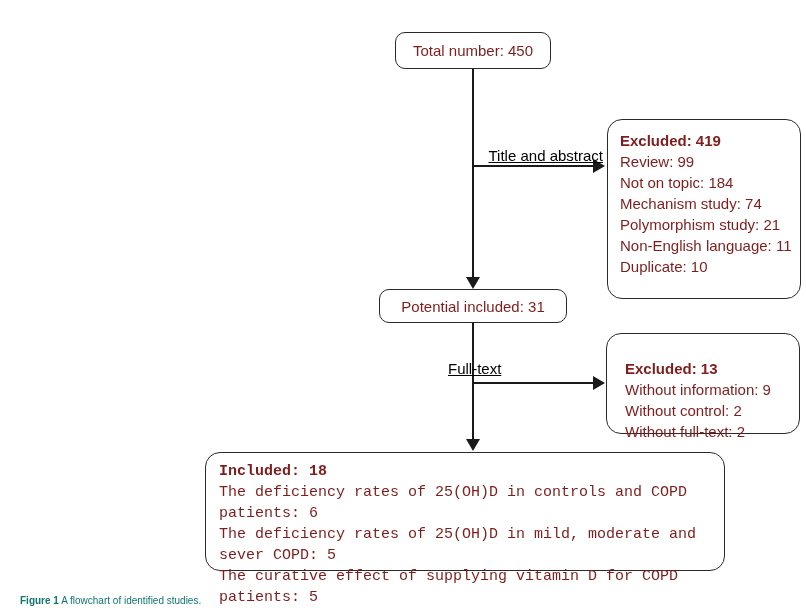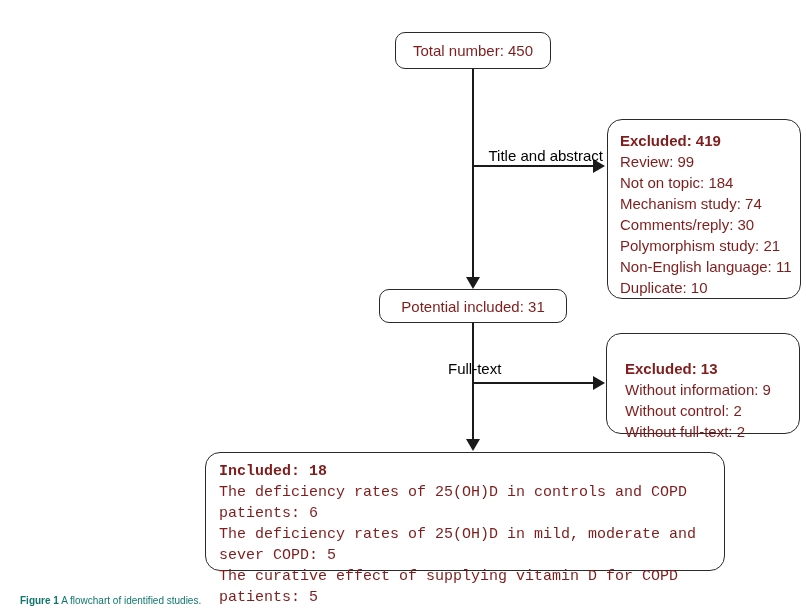--- a/index.html
+++ b/index.html
@@ -57,20 +57,21 @@
     height: 0;
     border-top: 7px solid transparent;
     border-bottom: 7px solid transparent;
     border-left: 12px solid #1a1a1a;
   }
   .edge-label {
     position: absolute;
     font-size: 15px;
     color: #000000;
     white-space: nowrap;
+    text-decoration: underline;
   }
   .caption {
     position: absolute;
     left: 20px;
     top: 595px;
     font-size: 10px;
     color: #0f766e;
   }
   .caption .cap-label {
     font-weight: bold;
@@ -98,21 +99,20 @@
   <div class="node center" style="left:395px; top:32px; width:156px; height:37px;">
     <span>Total number: 450</span>
   </div>
 
   <div class="node list" style="left:607px; top:88px; width:194px; height:180px; padding:10px 6px 0 12px;margin-top:31px;">
     <div class="title">Excluded: 419</div>
     <div>
         <div>Review: 99</div>
         <div>Not on topic: 184</div>
         <div>Mechanism study: 74</div>
-        <div>Comments/reply: 30</div>
         <div>Polymorphism study: 21</div>
         <div>Non-English language: 11</div>
         <div>Duplicate: 10</div>
       </div>
   </div>
 
   <div class="node center" style="left:379px; top:289px; width:188px; height:34px;">
     <span>Potential included: 31</span>
   </div>
 

